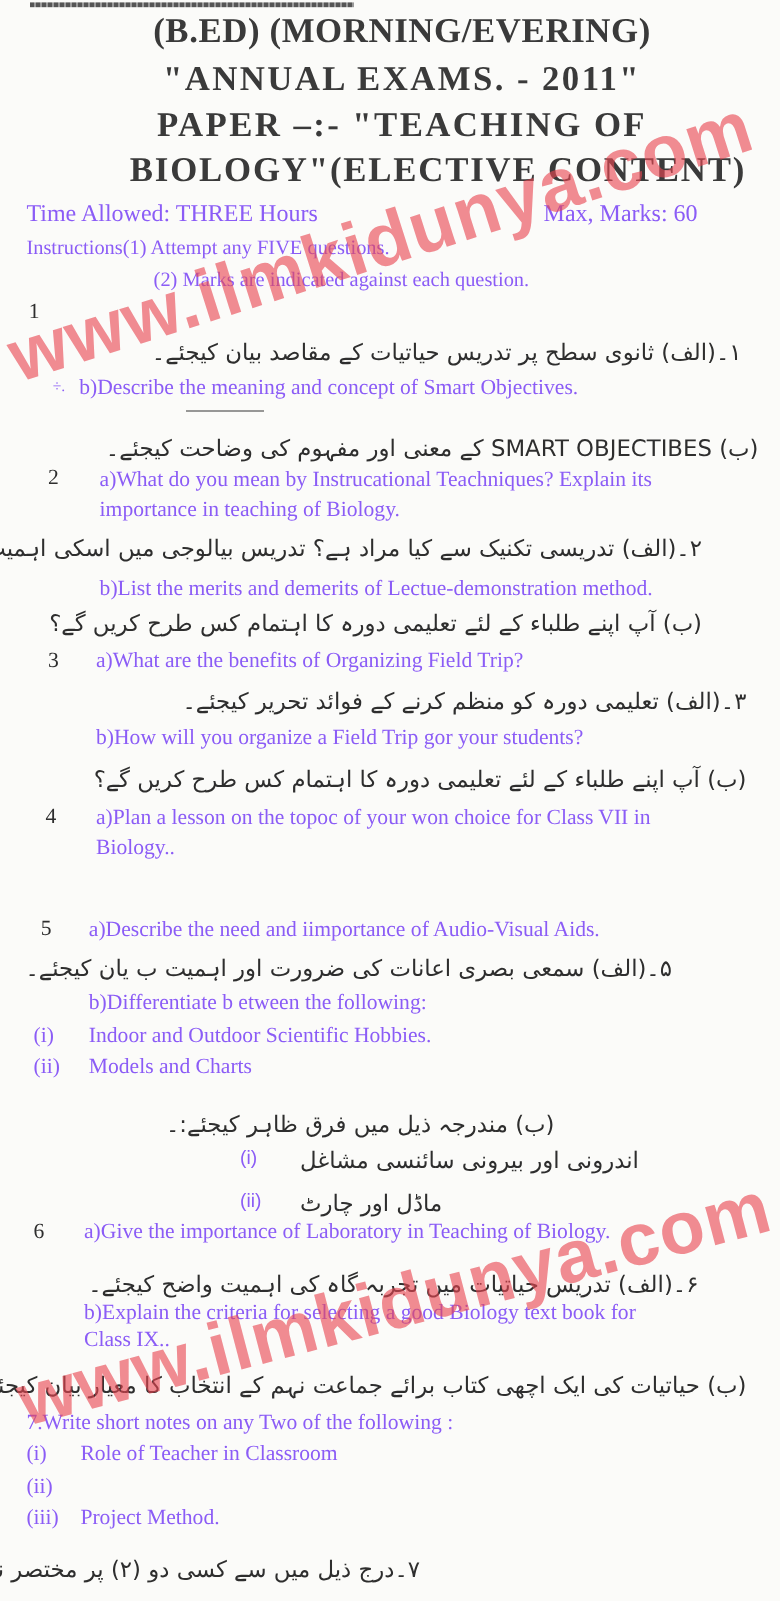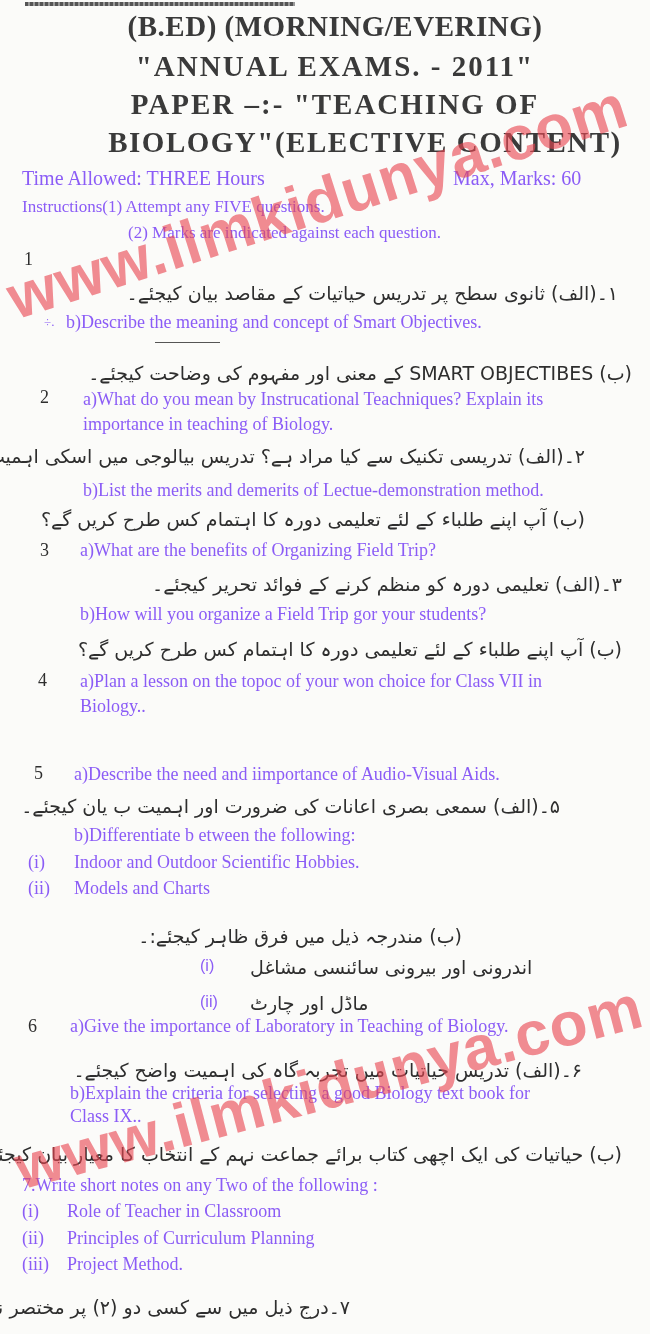--- a/index.html
+++ b/index.html
@@ -107,20 +107,19 @@
   <div class="line" style="left:70px; top:1016px;">a)Give the importance of Laboratory in Teaching of Biology.</div>
   <div class="urdu" style="right:68px; top:1049px;margin-top:10px;">۶۔(الف) تدریس حیاتیات میں تجربہ گاہ کی اہمیت واضح کیجئے۔</div>
   <div class="line" style="left:70px; top:1083px;">b)Explain the criteria for selecting a good Biology text  book for</div>
   <div class="line" style="left:70px; top:1106px;">Class  IX..</div>
   <div class="urdu" style="right:28px; top:1143px;">(ب) حیاتیات کی ایک اچھی کتاب برائے جماعت نہم کے انتخاب کا معیار بیان کیجئے۔</div>
 
   <div class="line" style="left:22px; top:1175px;">7.Write short notes on any Two of the following :</div>
   <div class="line" style="left:22px; top:1201px;">(i)</div>
   <div class="line" style="left:67px; top:1201px;">Role of Teacher in  Classroom</div>
   <div class="line" style="left:22px; top:1228px;">(ii)</div>
-  <div class="line" style="left:67px; top:1228px;">Principles of Curriculum Planning</div>
   <div class="line" style="left:22px; top:1254px;">(iii)</div>
   <div class="line" style="left:67px; top:1254px;">Project Method.</div>
   <div class="urdu" style="right:300px; top:1296px;">۷۔درج ذیل میں سے کسی دو (۲) پر مختصر نوٹ تحریر کیجئے۔</div>
 
   <div class="watermark wm1">www.ilmkidunya.com</div>
   <div class="watermark wm2">www.ilmkidunya.com</div>
 </div>
 
 </body></html>

